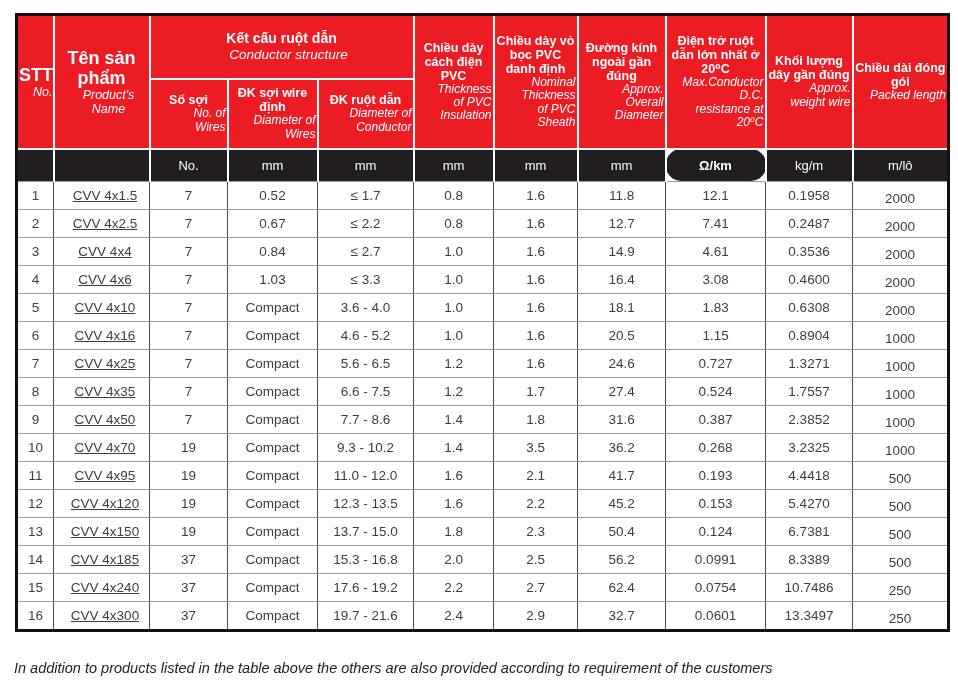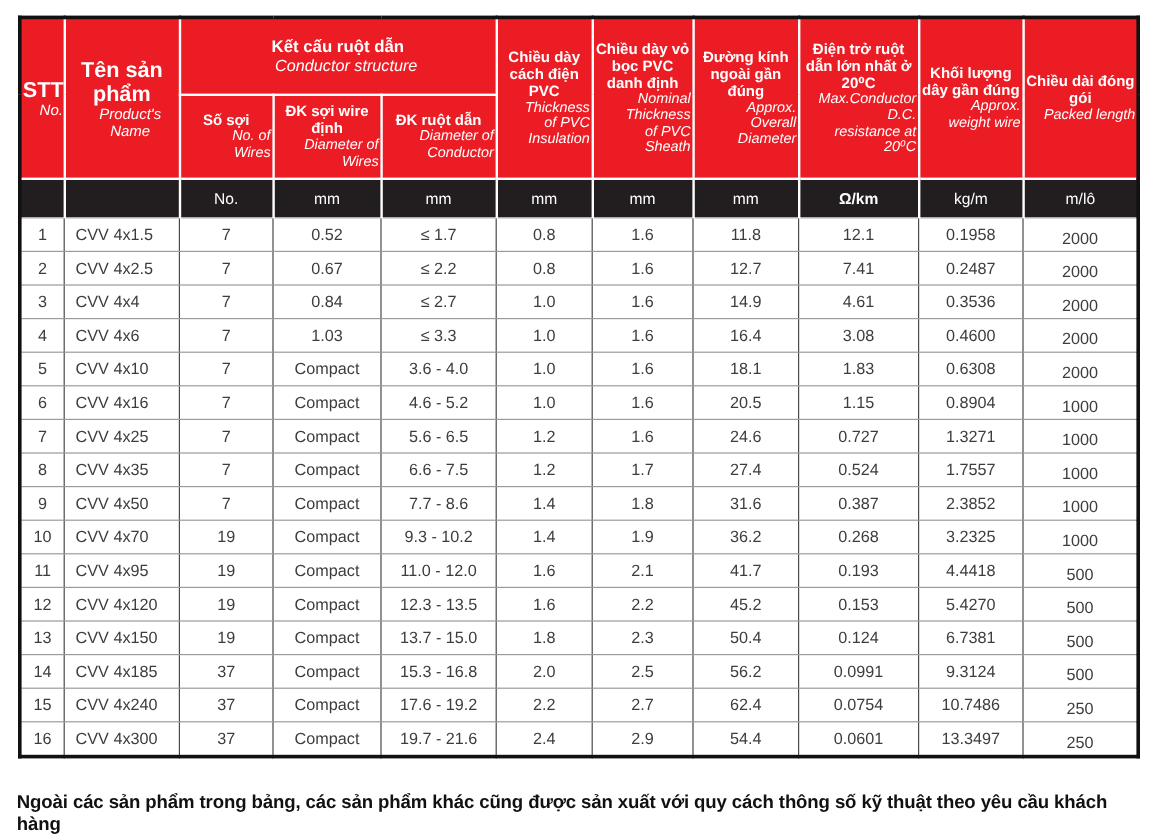--- a/index.html
+++ b/index.html
@@ -45,38 +45,38 @@
     background: #221d1e;
     color: #ffffff;
     height: 29px;
     font-size: 13px;
     text-align: center;
     vertical-align: middle;
     border-left: 2px solid #ffffff;
     border-right: 2px solid #ffffff;
     border-top: none; border-bottom: none;
   }
-  .spec-table tr.units-row td.unit-ohm { font-weight: bold; }
+  .spec-table tr.units-row td.unit-ohm { font-weight: bold; border-radius: 15px; }
 
   
   .spec-table tbody td {
     height: 27px;
     font-size: 13.5px;
     color: #3d3d3d;
     text-align: center;
     vertical-align: middle;
     background: #ffffff;
     border-left: 1px solid #4a4a4a;
     border-right: 1px solid #4a4a4a;
     border-top: 1px solid #9b9b9b;
     border-bottom: 1px solid #9b9b9b;
     padding: 0 2px;
     white-space: nowrap;
   }
-  .spec-table tbody td.name-cell { text-align: left; padding-left: 9px; }
+  .spec-table tbody td.name-cell { text-align: center; padding-left: 9px; text-decoration: underline; }
   .spec-table tbody td:last-child { padding-top: 6px; height: 21px; }
 
   
   .footer { position: absolute; left: 14px; top: 659px; width: 940px; color: #111111; }
   .footer-vi { font-weight: bold; font-size: 15.5px; line-height: 1.25; letter-spacing: -0.1px; }
   .footer-en { font-style: italic; font-size: 14.5px; line-height: 1.25; color: #222222; }
 </style>
 </head>
 <body>
 
@@ -281,21 +281,21 @@
           <td>2.3852</td>
           <td>1000</td>
         </tr>
         <tr>
           <td>10</td>
           <td class="name-cell">CVV 4x70</td>
           <td>19</td>
           <td>Compact</td>
           <td>9.3 - 10.2</td>
           <td>1.4</td>
-          <td>1.9</td>
+          <td>3.5</td>
           <td>36.2</td>
           <td>0.268</td>
           <td>3.2325</td>
           <td>1000</td>
         </tr>
         <tr>
           <td>11</td>
           <td class="name-cell">CVV 4x95</td>
           <td>19</td>
           <td>Compact</td>
@@ -336,21 +336,21 @@
         <tr>
           <td>14</td>
           <td class="name-cell">CVV 4x185</td>
           <td>37</td>
           <td>Compact</td>
           <td>15.3 - 16.8</td>
           <td>2.0</td>
           <td>2.5</td>
           <td>56.2</td>
           <td>0.0991</td>
-          <td>9.3124</td>
+          <td>8.3389</td>
           <td>500</td>
         </tr>
         <tr>
           <td>15</td>
           <td class="name-cell">CVV 4x240</td>
           <td>37</td>
           <td>Compact</td>
           <td>17.6 - 19.2</td>
           <td>2.2</td>
           <td>2.7</td>
@@ -360,26 +360,25 @@
           <td>250</td>
         </tr>
         <tr>
           <td>16</td>
           <td class="name-cell">CVV 4x300</td>
           <td>37</td>
           <td>Compact</td>
           <td>19.7 - 21.6</td>
           <td>2.4</td>
           <td>2.9</td>
-          <td>54.4</td>
+          <td>32.7</td>
           <td>0.0601</td>
           <td>13.3497</td>
           <td>250</td>
         </tr>
       </tbody>
   </table>
 
   <div class="footer">
-    <div class="footer-vi">Ngoài các sản phẩm trong bảng, các sản phẩm khác cũng được sản xuất với quy cách thông số kỹ thuật theo yêu cầu khách hàng</div>
     <div class="footer-en">In addition to products listed in the table above the others are also provided according to requirement of the customers</div>
   </div>
 
 </div>
 
 </body></html>

